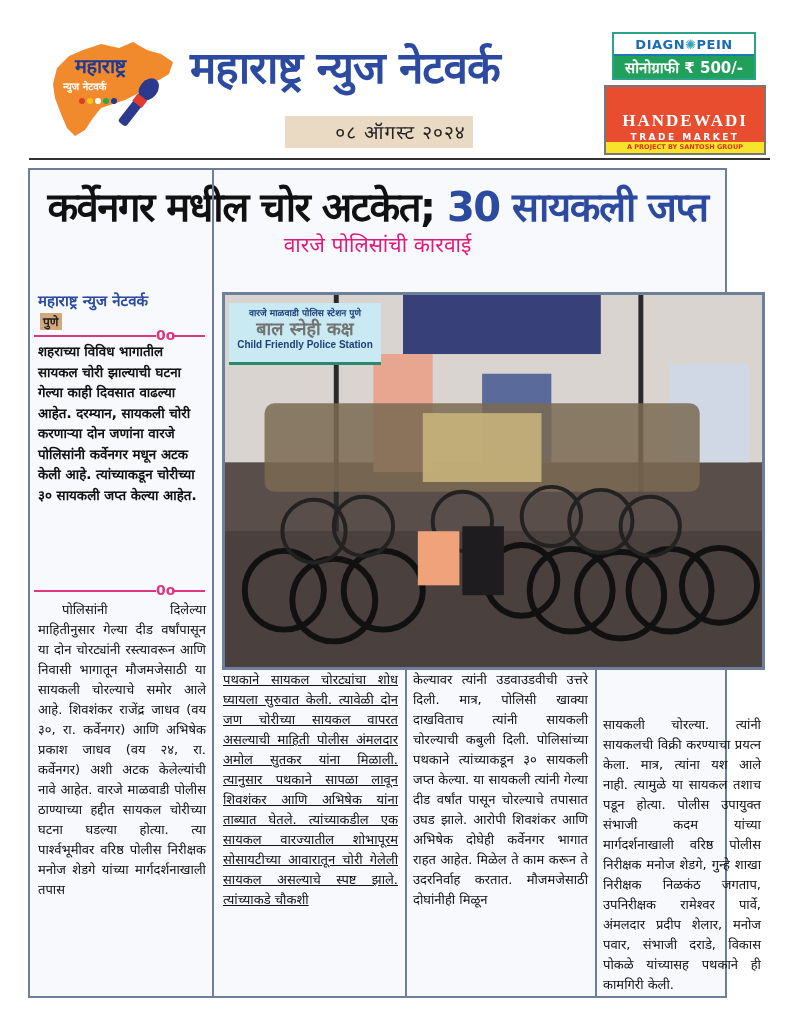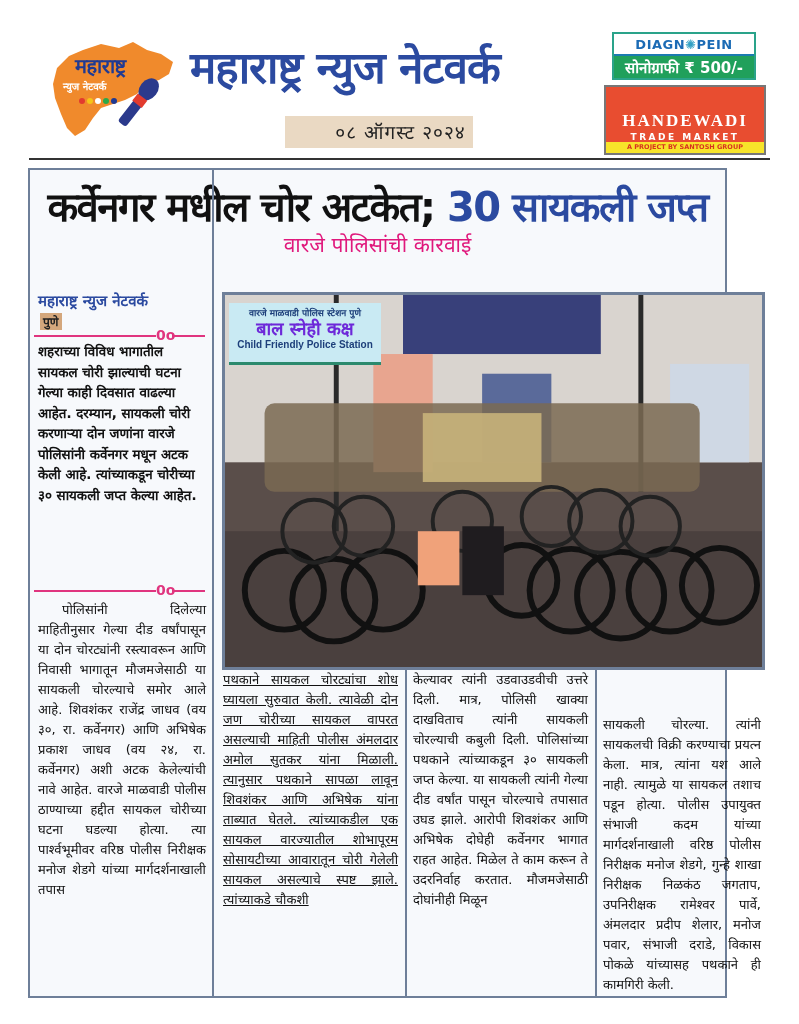--- a/index.html
+++ b/index.html
@@ -52,21 +52,21 @@
   .col3 { left: 383px; top: 500px; width: 175px; }
   .col4 { left: 573px; top: 500px; width: 158px; margin-top: 45px; }
 
   .vline { position: absolute; width: 2px; background: #6e7f99; }
 
   
   .photo { position: absolute; left: 192px; top: 122px; width: 543px; height: 378px; border: 3px solid #6e7f99; background: #3a3a40; overflow: hidden; }
   .photo svg { width: 100%; height: 100%; display: block; }
   .photo-sign { position: absolute; left: 4px; top: 8px; width: 152px; height: 62px; background: #c9eaf3; border-bottom: 3px solid #2b8a6e; }
   .sign-l1 { font-size: 9px; color: #1d3f7a; font-weight: bold; text-align: center; margin-top: 3px; }
-  .sign-l2 { font-size: 18px; color: #6d28d9; font-weight: bold; text-align: center; line-height: 20px; }
+  .sign-l2 { font-size: 18px; color: #737373; font-weight: bold; text-align: center; line-height: 20px; }
   .sign-l3 { font-size: 10px; color: #1d3f7a; font-weight: bold; text-align: center; font-family: "Liberation Sans", sans-serif; }
 </style>
 </head>
 <body>
 
 <header class="masthead">
   <div class="logo">
     <svg viewBox="0 0 132 102">
       <path d="M8 30 L20 18 L34 12 L52 6 L70 10 L84 4 L98 12 L112 16 L124 24 L120 36 L110 42 L96 46 L88 56 L76 62 L64 66 L52 70 L44 80 L36 92 L26 98 L18 90 L12 76 L6 60 L4 46 Z" fill="#f08a2c"></path>
       <g transform="translate(96,56) rotate(38)">

